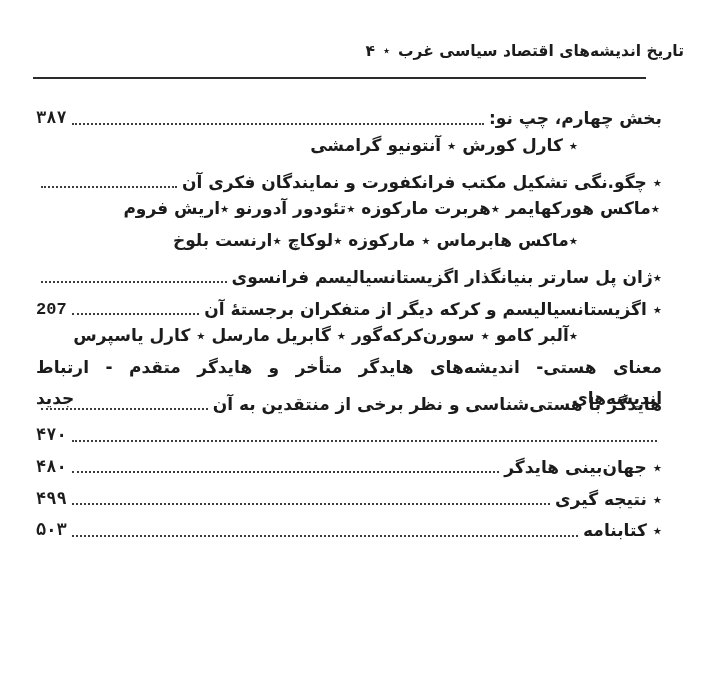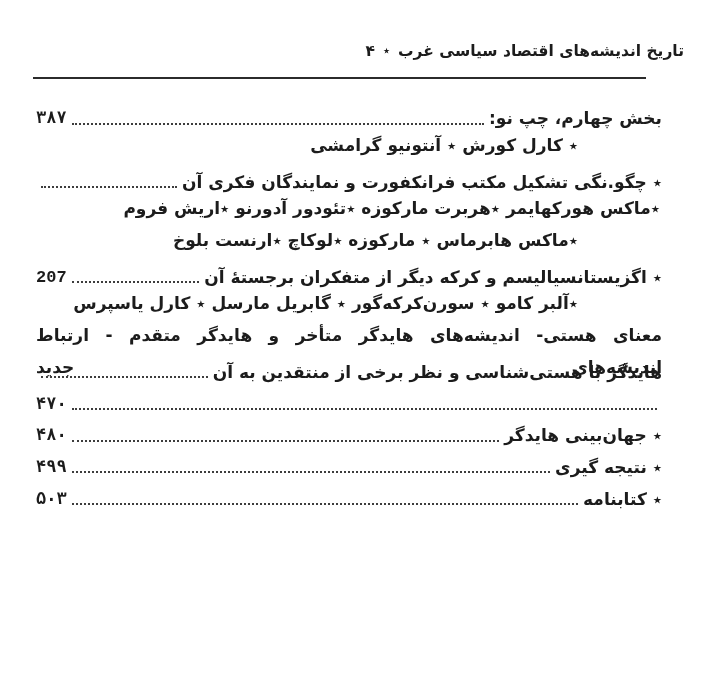--- a/index.html
+++ b/index.html
@@ -101,20 +101,24 @@
         <span class="entry-page">۳۸۷</span>
       </div>
       <div class="row-names">٭ کارل کورش ٭  آنتونیو گرامشی</div>
       <div class="row">
         <span class="entry-text">٭ چگو.نگی تشکیل مکتب فرانکفورت و نمایندگان فکری آن</span>
         <span class="dot-leader"></span>
       </div>
       <div class="row-names wide">٭ماکس هورکهایمر ٭هربرت مارکوزه ٭تئودور آدورنو ٭اریش فروم</div>
       <div class="row-names">٭ماکس هابرماس ٭ مارکوزه ٭لوکاچ ٭ارنست بلوخ</div>
       <div class="row">
+        <span class="entry-text">٭ژان پل سارتر بنیانگذار اگزیستانسیالیسم فرانسوی</span>
+        <span class="dot-leader"></span>
+      </div>
+      <div class="row">
         <span class="entry-text">٭ اگزیستانسیالیسم و کرکه دیگر از متفکران برجستۀ آن</span>
         <span class="dot-leader"></span>
         <span class="entry-page">207</span>
       </div>
       <div class="row-names">٭آلبر کامو ٭ سورن‌کرکه‌گور ٭ گابریل مارسل ٭ کارل یاسپرس</div>
       <div class="row-justified">معنای هستی- اندیشه‌های هایدگر متأخر و هایدگر متقدم  -  ارتباط اندیشه‌های جدید</div>
       <div class="row">
         <span class="entry-text">هایدگر با هستی‌شناسی و نظر برخی از منتقدین به آن</span>
         <span class="dot-leader"></span>
       </div>

